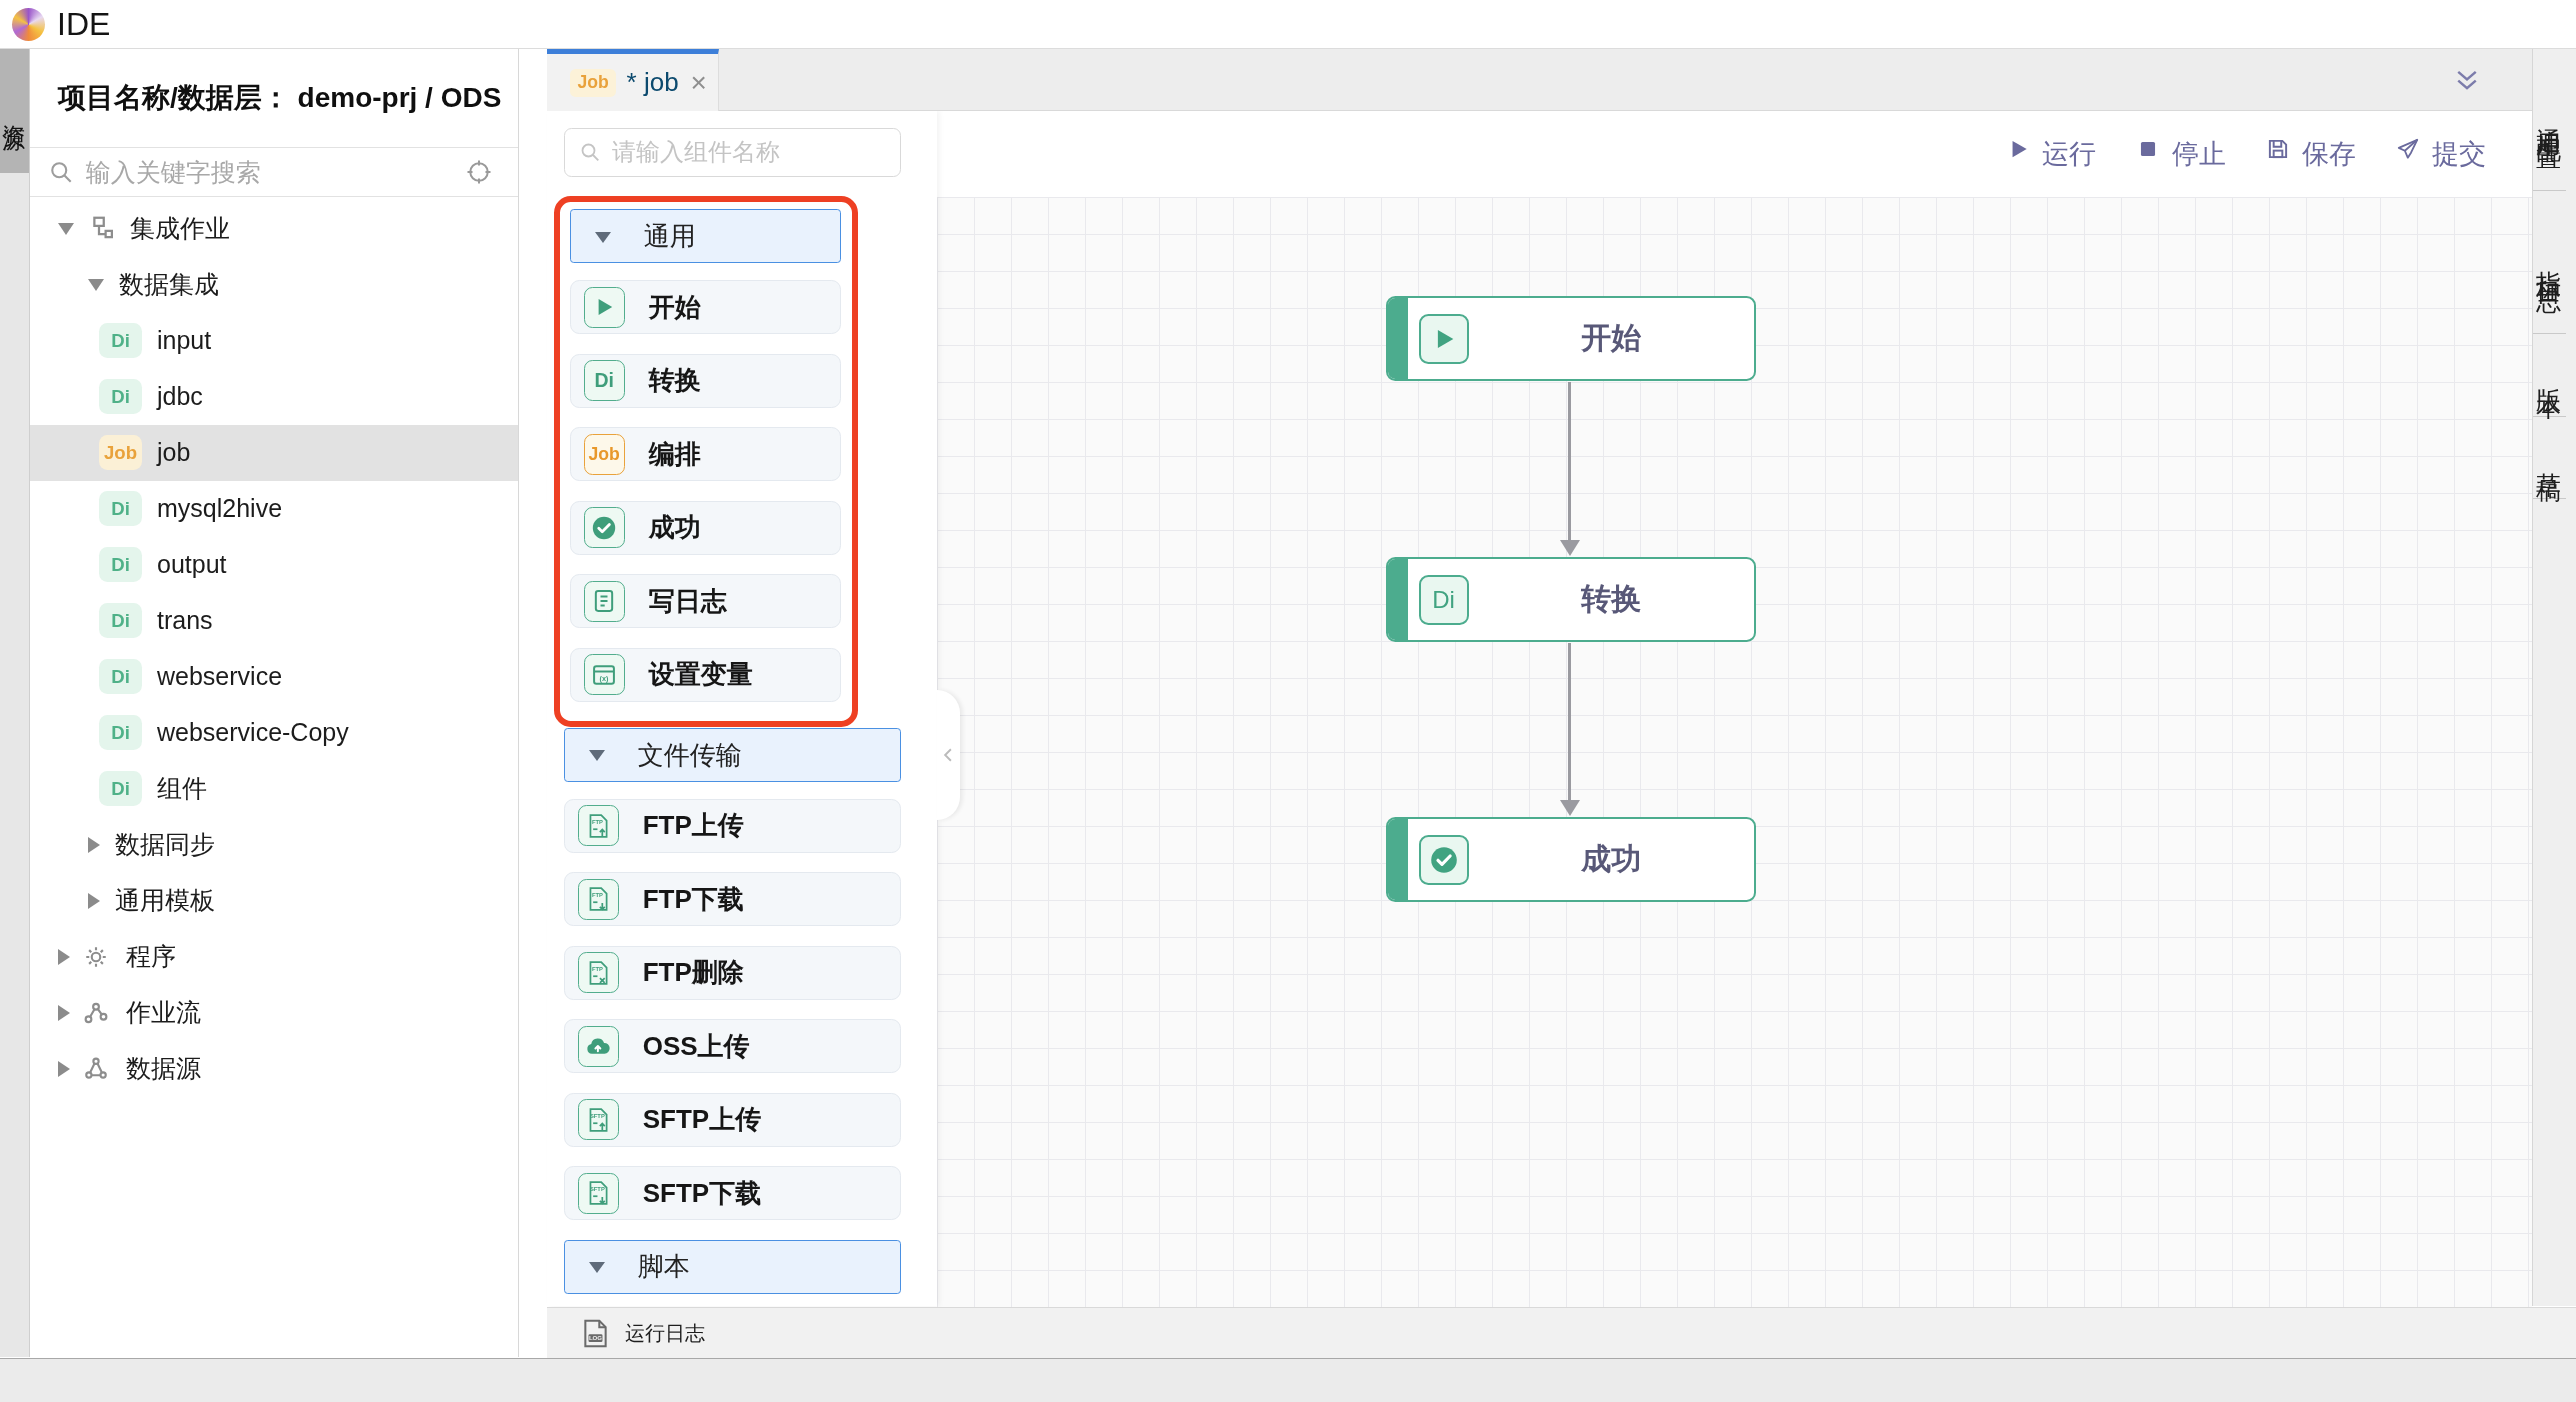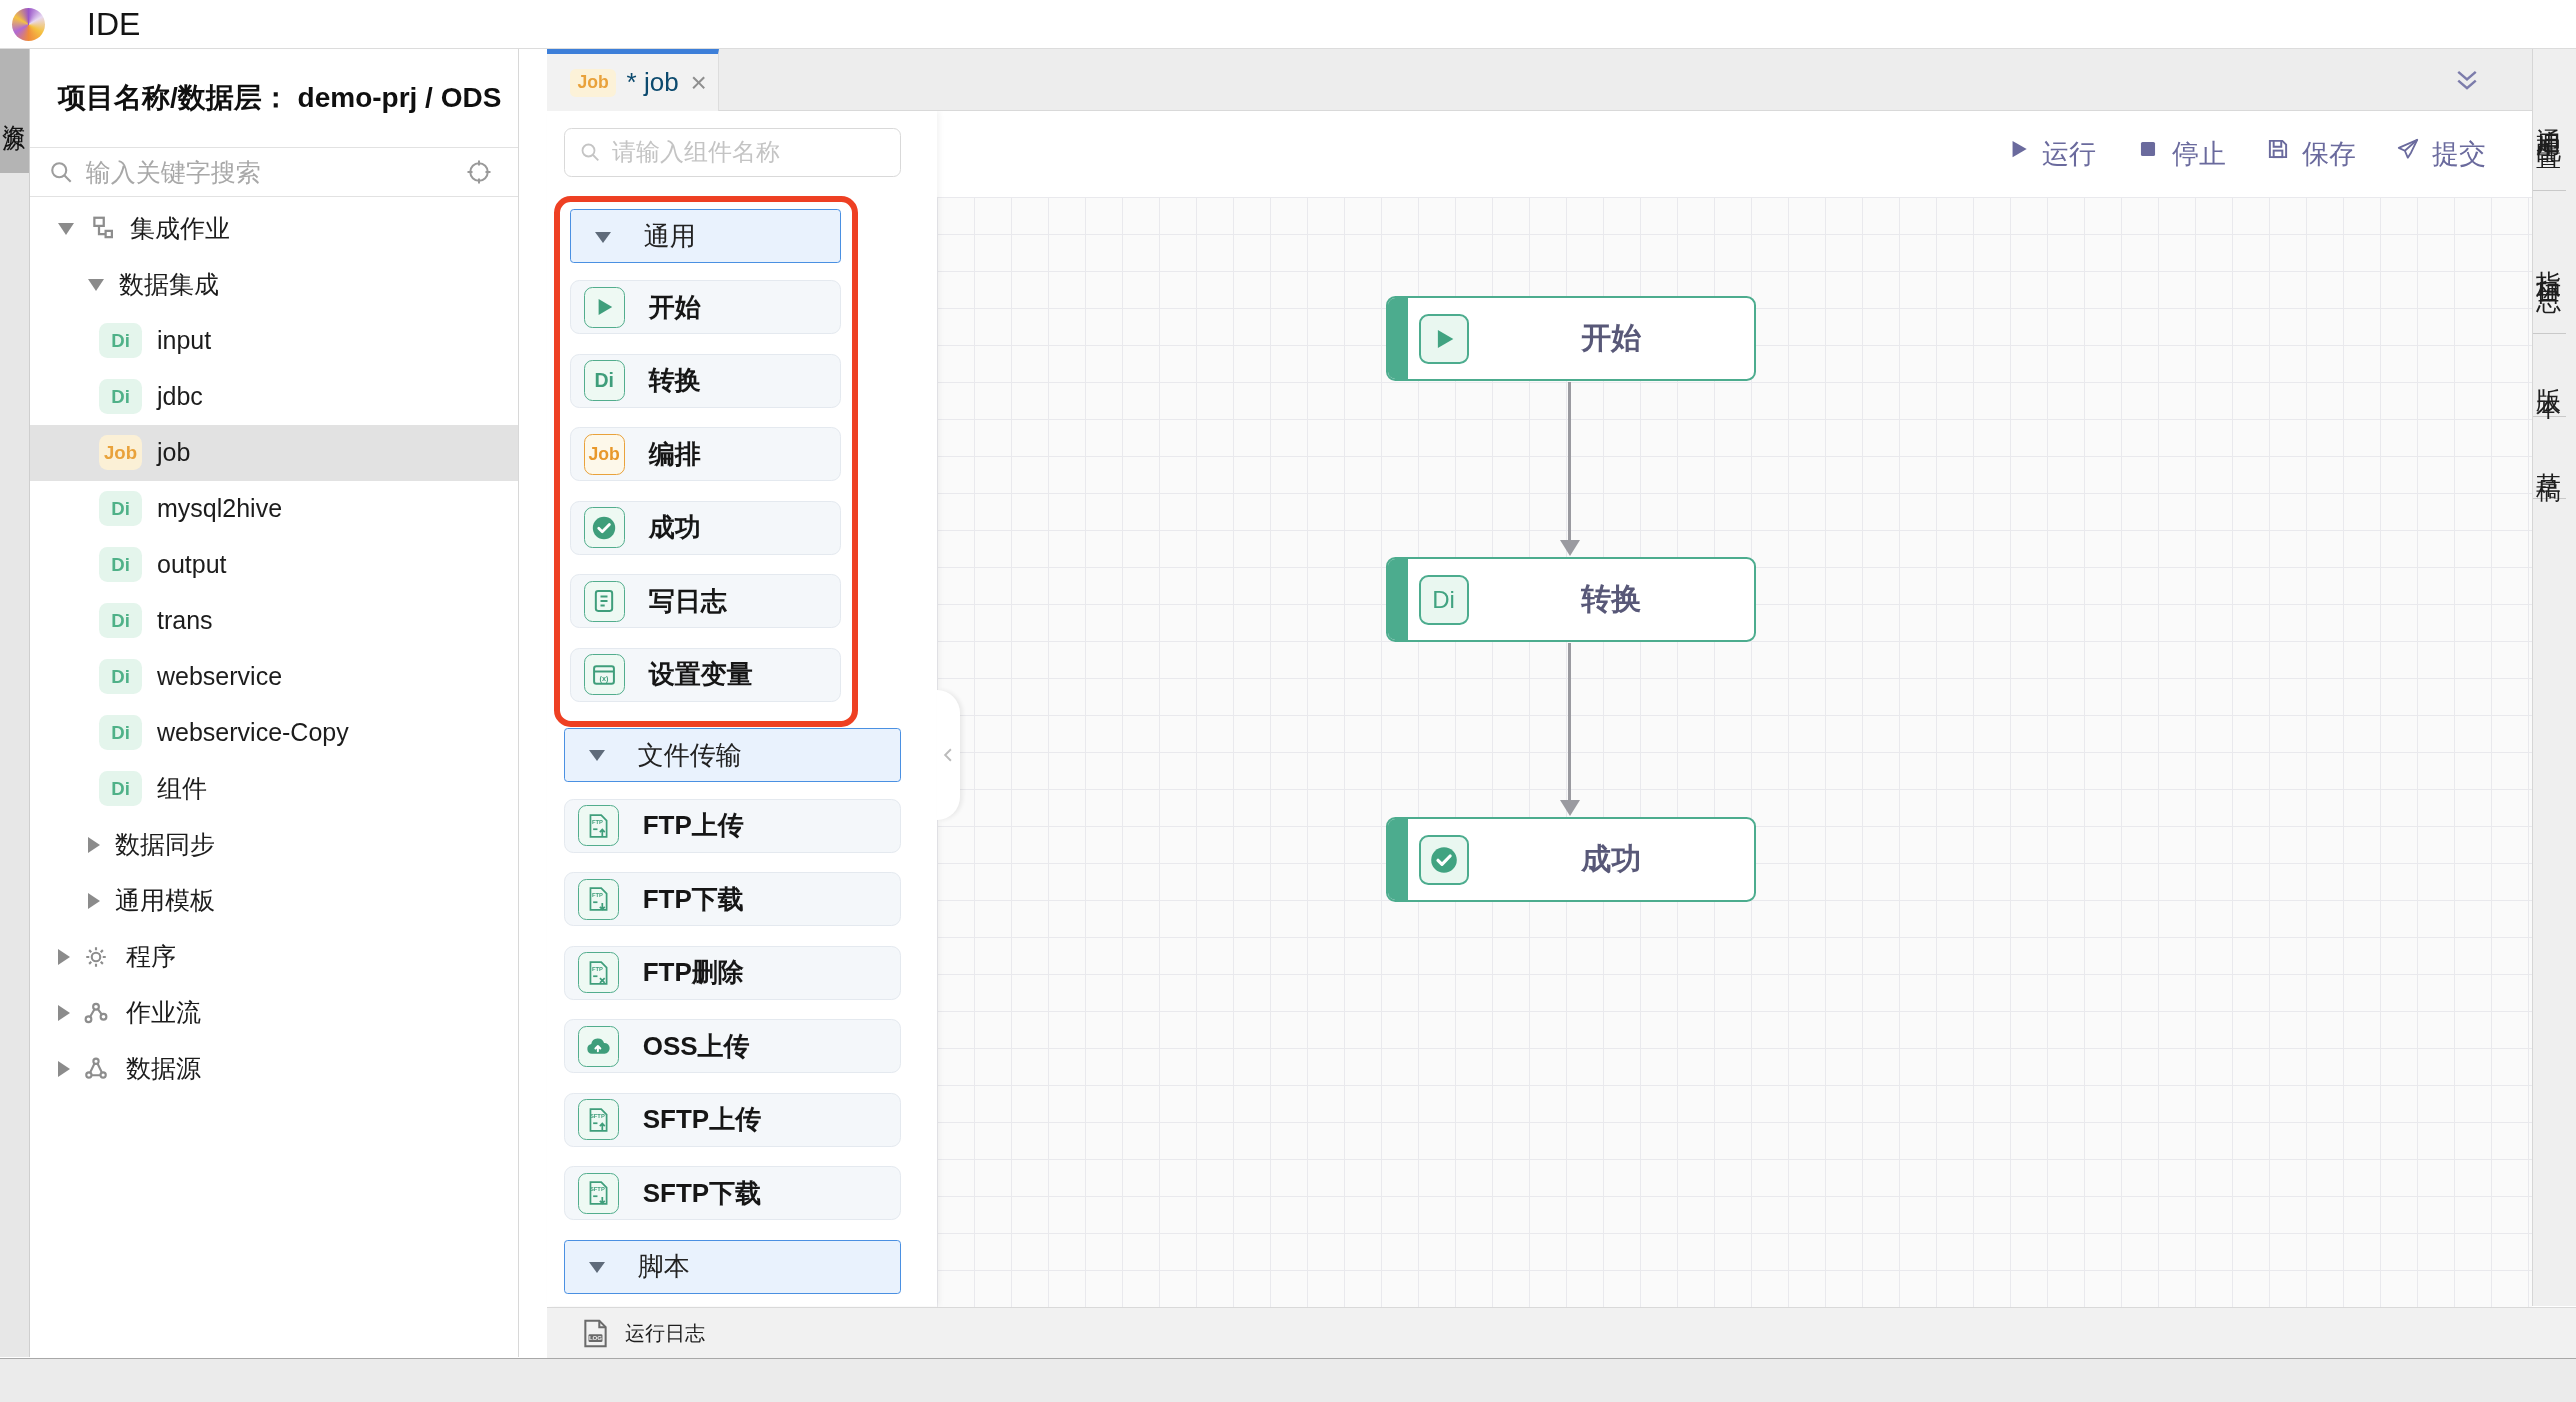--- a/index.html
+++ b/index.html
@@ -2,21 +2,21 @@
 <html style="font-size:15px"><head>
 <meta charset="utf-8">
 <style>
   html,body{margin:0;padding:0;background:#fff;}
   #root{position:relative;width:2576px;height:1402px;background:#fff;overflow:hidden;
         font-family:"Liberation Sans",sans-serif;color:#1a1a1a;}
   .abs{position:absolute;box-sizing:border-box;}
 
   
   .app-header{left:0;top:0;width:2576px;height:49px;background:#fff;border-bottom:0.9px solid #dcdcdc;
-              display:flex;align-items:center;z-index:10;gap:30px;}
+              display:flex;align-items:center;z-index:10;}
   .logo{width:33px;height:33px;border-radius:50%;margin-left:12px;flex:none;
         background:conic-gradient(#9a55c9,#e8d9f2,#f5c242,#f08a3c,#b06ad6,#f5c242,#9a55c9);}
   .app-title{margin-left:12px;font-size:32px;color:#141414;}
 
   
   .left-rail{left:0;top:49px;width:30px;height:1308px;background:#e7e7e7;border-right:0.9px solid #cfcfcf;z-index:6;}
   .rail-tab{width:100%;height:124px;background:#b4b4b4;display:flex;align-items:center;justify-content:center;
             writing-mode:vertical-rl;font-size:23px;color:#121212;letter-spacing:4.6px;}
 
   

